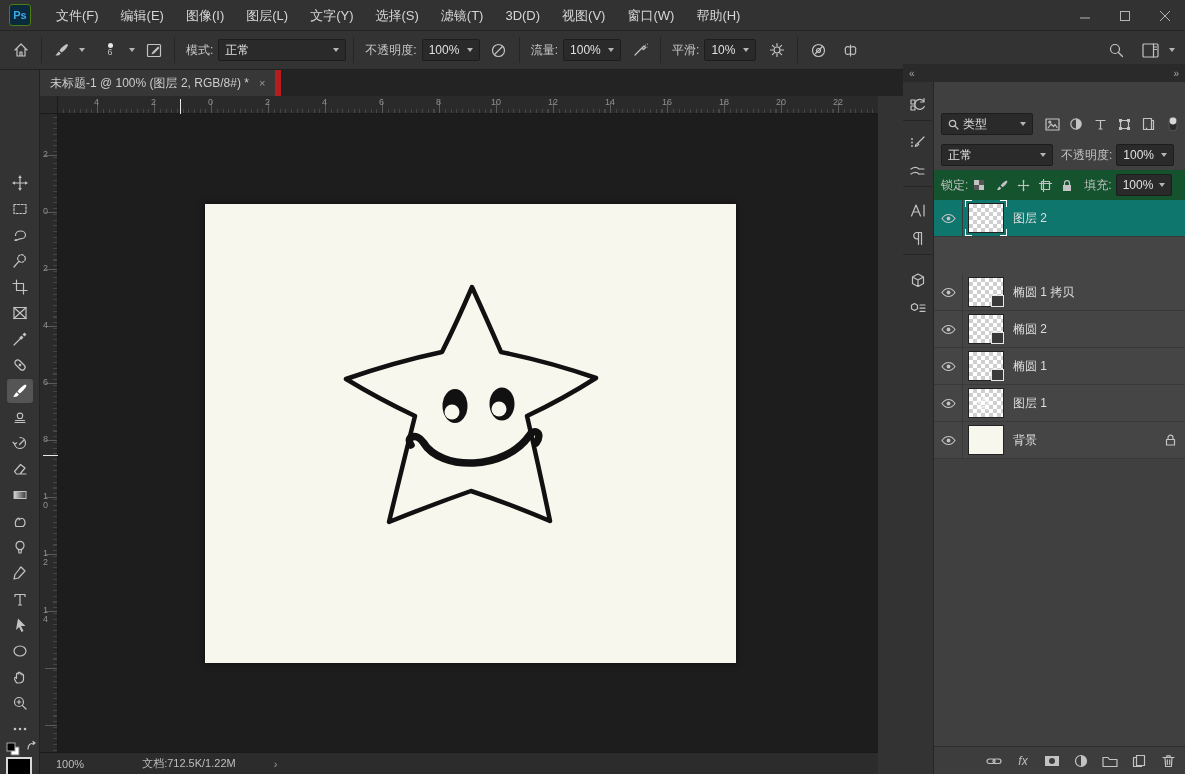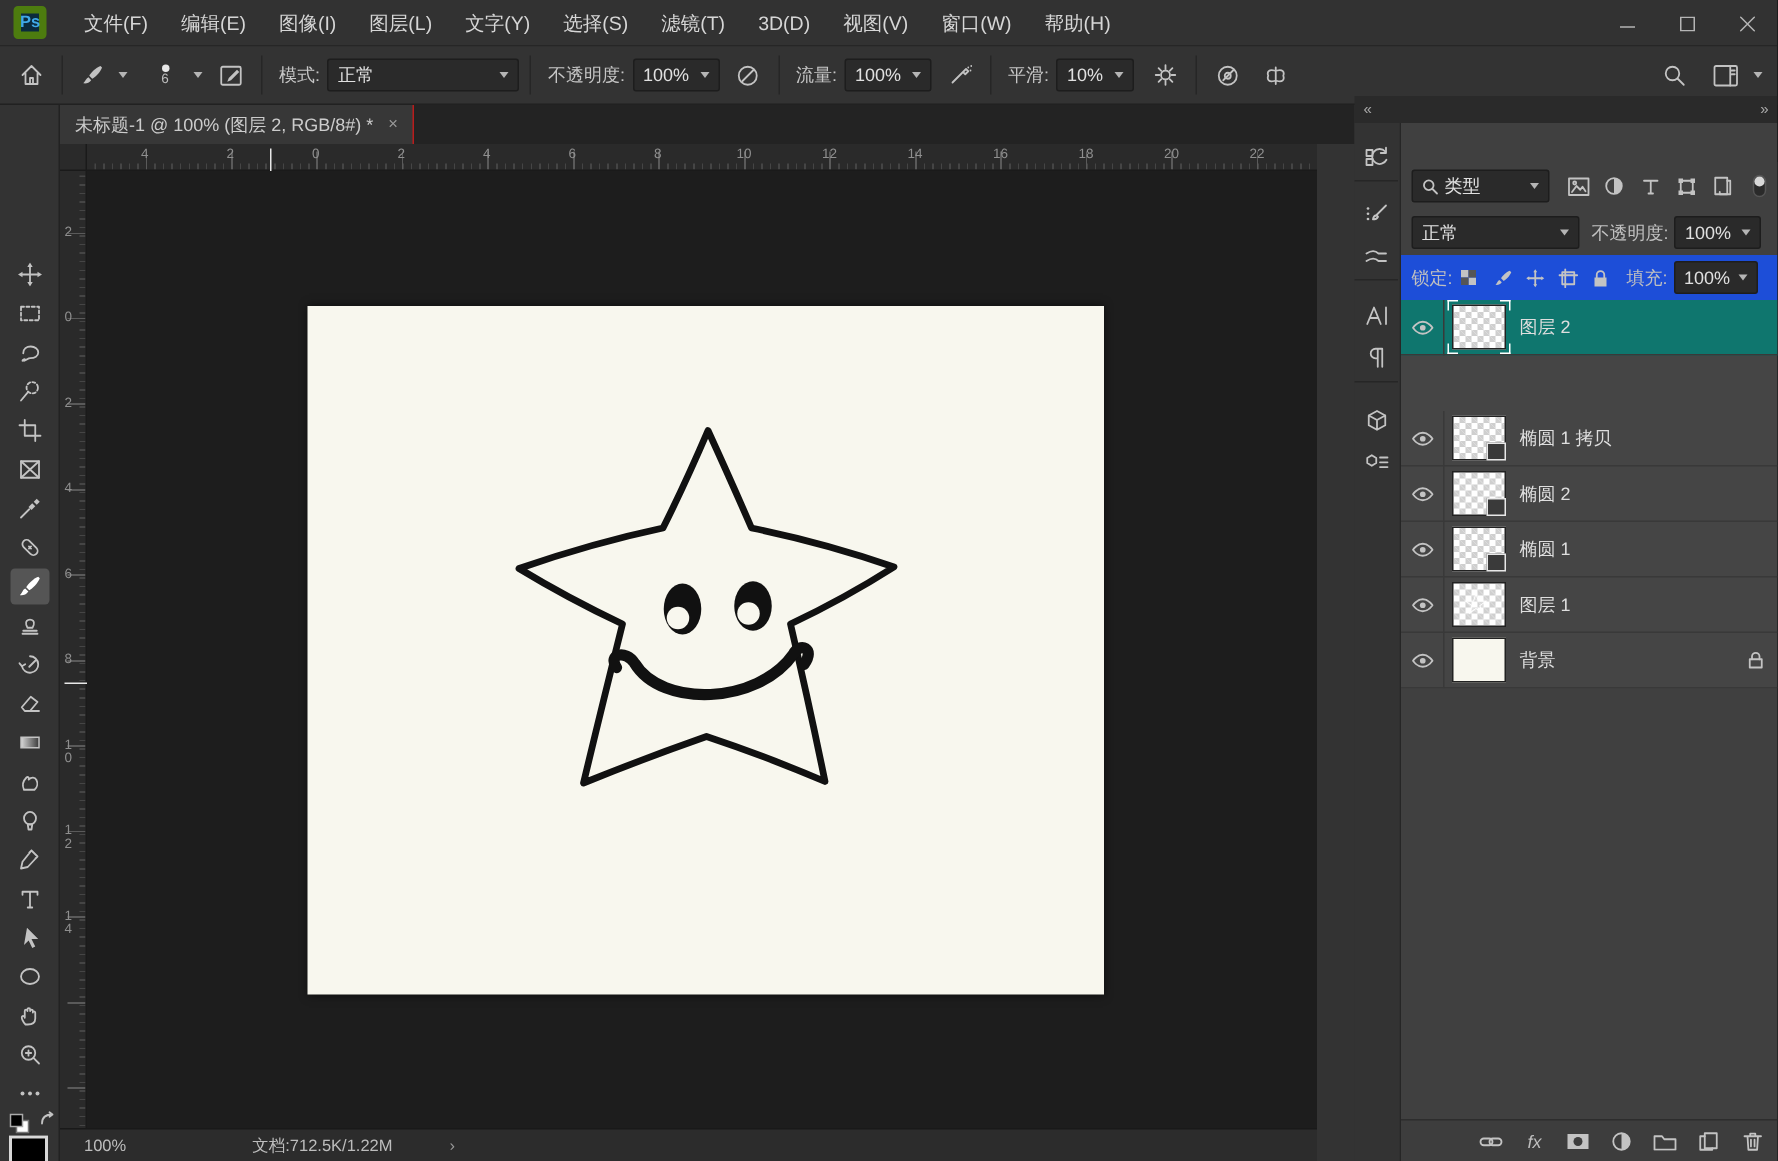--- a/index.html
+++ b/index.html
@@ -4,39 +4,39 @@
 <style>
   html,body{margin:0;padding:0;background:#111;}
   *{box-sizing:border-box;font-family:"Liberation Sans","DejaVu Sans",sans-serif;}
   #app{position:relative;width:1185px;height:774px;background:#333333;overflow:hidden;color:#cfcfcf;font-size:12px;}
   .abs{position:absolute;}
   svg{display:block;}
   .ic{stroke:#c3c3c3;fill:none;stroke-width:1.2;stroke-linecap:round;stroke-linejoin:round;}
 
   
   #titlebar{left:0;top:0;width:1185px;height:31px;background:#323232;border-bottom:1px solid #262626;display:flex;align-items:center;}
-  #ps-logo{width:22px;height:22px;margin:0 14px 0 9px;background:#0b2a3d;border:5px solid #4d7c0f;border-radius:3px;color:#3fa9e8;font-size:11px;font-weight:bold;display:flex;align-items:center;justify-content:center;}
+  #ps-logo{width:22px;height:22px;margin:0 14px 0 9px;background:#0b2a3d;border:1px solid #4d7c0f;border-radius:3px;color:#3fa9e8;font-size:11px;font-weight:bold;display:flex;align-items:center;justify-content:center;}
   .menu-item{padding:0 11px;height:31px;line-height:31px;color:#d6d6d6;font-size:13px;cursor:default;}
   #win-controls{position:absolute;right:0;top:0;height:31px;display:flex;}
   .win-btn{width:40px;height:31px;display:flex;align-items:center;justify-content:center;}
 
   
   #optionsbar{left:0;top:31px;width:1185px;height:39px;background:#333333;border-bottom:1px solid #212121;display:flex;align-items:center;}
   .vsep{width:1px;height:26px;background:#262626;margin:0 7px;}
   .opt-icon{width:26px;height:26px;display:flex;align-items:center;justify-content:center;border-radius:3px;}
   .opt-label{color:#c6c6c6;margin:0 5px 0 4px;white-space:nowrap;}
   .combo{height:22px;background:#2a2a2a;border:1px solid #1d1d1d;border-radius:2px;display:flex;align-items:center;padding:0 6px;color:#e0e0e0;}
   .combo .caret{margin-left:auto;}
   .caret{width:0;height:0;border-left:3.5px solid transparent;border-right:3.5px solid transparent;border-top:4px solid #b5b5b5;}
   .brushdot{width:5px;height:5px;border-radius:50%;background:#e8e8e8;margin:0 auto;}
   .brushsize{font-size:9px;color:#bdbdbd;text-align:center;line-height:9px;}
 
   
   #tabbar{left:40px;top:70px;width:863px;height:26px;background:#232323;display:flex;align-items:flex-end;}
-  #doctab{height:26px;background:#373737;display:flex;align-items:center;padding:0 10px;color:#cccccc;font-size:12px;border-right:1px solid #b91c1c;}
+  #doctab{height:26px;background:#373737;display:flex;align-items:center;padding:0 10px;color:#cccccc;font-size:12px;border-right:6px solid #b91c1c;}
   #doctab .close{margin-left:10px;color:#9a9a9a;font-size:11px;}
 
   
   #toolbar{left:0;top:70px;width:40px;height:704px;background:#333333;border-right:1px solid #222;}
   .tool{position:absolute;left:7px;width:26px;height:24px;display:flex;align-items:center;justify-content:center;border-radius:3px;}
   .tool.active{background:#555555;}
   .tool.active .icf{fill:#ffffff;}
   .icf{fill:#c3c3c3;stroke:none;}
 
   
@@ -69,21 +69,21 @@
 
   #layerspanel{left:933px;top:82px;width:252px;height:692px;background:#404040;border-left:1px solid #262626;}
   #lp-tabs{left:0;top:0;width:252px;height:26px;background:#323232;display:flex;align-items:flex-end;}
   .lp-tab{height:26px;display:flex;align-items:center;padding:0 14px;color:#9d9d9d;font-size:12px;}
   .lp-tab.active{background:#464646;color:#e8e8e8;}
   #lp-menu{margin-left:auto;margin-right:8px;margin-bottom:6px;}
 
   #lp-filter{left:0;top:26px;width:252px;height:32px;display:flex;align-items:center;padding:0 7px;background:#404040;}
   .mini-btn{width:22px;height:20px;display:flex;align-items:center;justify-content:center;}
   #lp-blend{left:0;top:58px;width:252px;height:30px;display:flex;align-items:center;padding:0 7px;background:#404040;}
-  #lp-lock{left:0;top:88px;width:252px;height:30px;display:flex;align-items:center;padding:0 7px;background:#1d4ed8;}
+  #lp-lock{left:0;top:88px;width:252px;height:30px;display:flex;align-items:center;padding:0 7px;background:#14532d;}
   .lp-label{color:#c0c0c0;white-space:nowrap;}
 
   #lp-rows{left:0;top:118px;width:252px;height:259px;background:#454545;}
   .lrow{position:absolute;left:0;width:252px;height:37px;border-bottom:1px solid #393939;display:flex;align-items:center;}
   .lrow.selected{background:#0f766e;}
   .eyebox{width:29px;height:37px;display:flex;align-items:center;justify-content:center;border-right:1px solid #393939;}
   .thumb{position:relative;width:36px;height:30px;margin-left:5px;border:1px solid #222;
     background-color:#fff;
     background-image:linear-gradient(45deg,#cfcfcf 25%,transparent 25%,transparent 75%,#cfcfcf 75%),linear-gradient(45deg,#cfcfcf 25%,transparent 25%,transparent 75%,#cfcfcf 75%);
     background-size:8px 8px;background-position:0 0,4px 4px;}
@@ -459,21 +459,21 @@
         <ellipse cx="297" cy="200" rx="12.5" ry="16.5" fill="#111"></ellipse>
         <circle cx="294" cy="205" r="7.5" fill="#f8f7ee"></circle>
 
         <path d="M206 241 C200 232 212 229 218 238 C236 268 300 266 324 232 C328 224 339 228 331 239" fill="none" stroke="#111" stroke-width="7.5" stroke-linecap="round"></path>
       </svg>
     </div>
   </div>
 
   <div id="statusbar" class="abs">
     <span style="margin-left:16px">100%</span>
-    <span style="margin-left:84px">文档:712.5K/1.22M</span>
+    <span style="margin-left:58px">文档:712.5K/1.22M</span>
     <span style="margin-left:38px;color:#9a9a9a">›</span>
   </div>
 
   <div id="panelheader" class="abs">
     <span>«</span>
     <span>»</span>
   </div>
 
   <div id="panelstrip" class="abs">
     <div class="strip-btn" style="top:10px">

